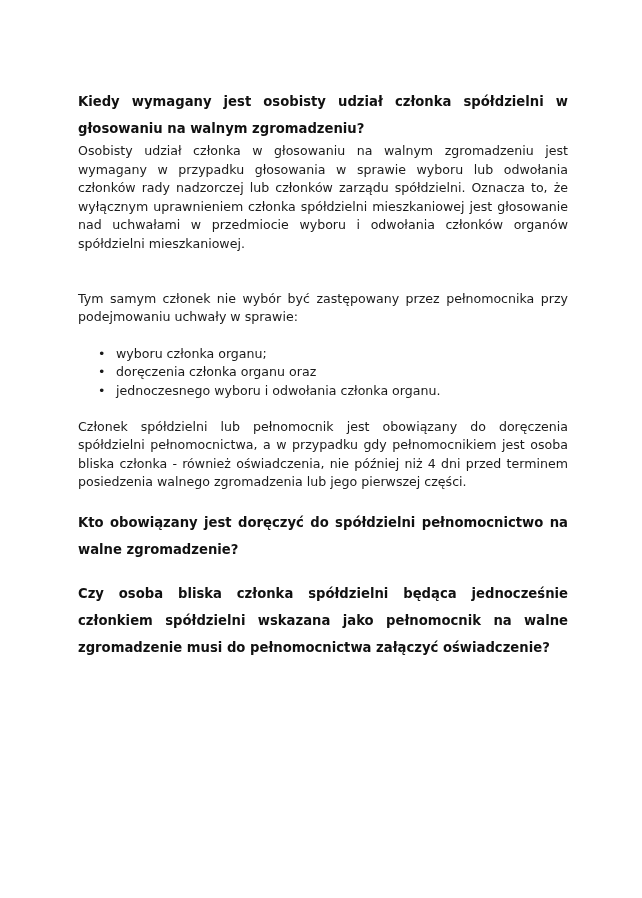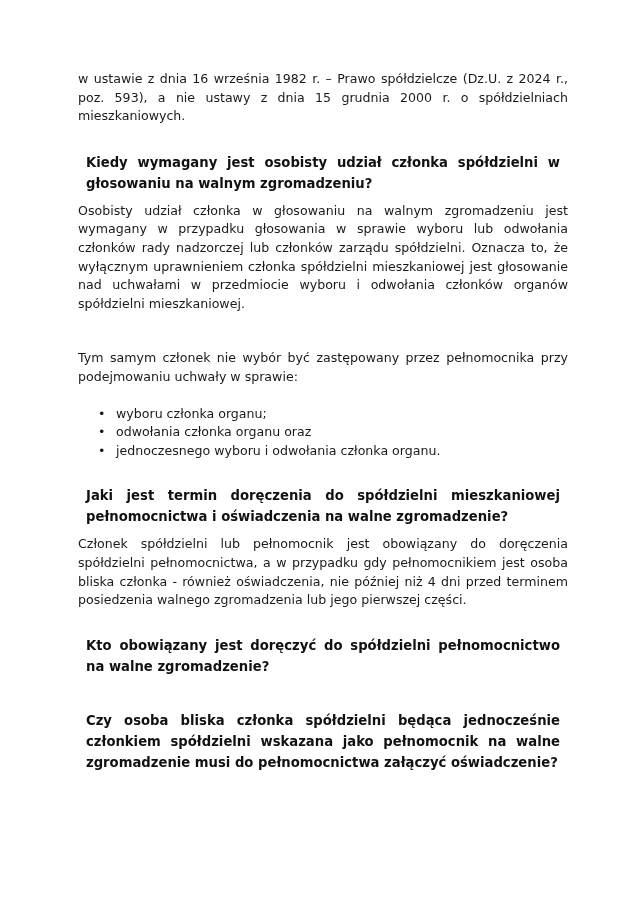--- a/index.html
+++ b/index.html
@@ -4,64 +4,62 @@
   <style>
     html, body { margin: 0; padding: 0; background: #ffffff; }
     body { width: 642px; height: 898px; position: relative; overflow: hidden; }
     .page {
       position: absolute; left: 78px; top: 70px; width: 490px;
       font-family: "DejaVu Sans", sans-serif;
       font-size: 12.6px; line-height: 18.6px; color: #1a1a1a;
     }
     .p { margin: 0; text-align: justify; }
     .p.last-left { text-align-last: left; }
-    .h { margin: 8px; font-weight: bold; font-size: 13.2px; line-height: 21px; text-align: justify; text-align-last: left; color: #111; }
+    .h { margin: 0; font-weight: bold; font-size: 13.2px; line-height: 27px; text-align: justify; text-align-last: left; color: #111; }
     .u { text-underline-offset: 2px; }
     .gap-s { height: 18px; }
     .gap-m { height: 17px; }
     ul.bullets { list-style: none; margin: 0; padding: 0 0 0 20px; }
     ul.bullets li { position: relative; padding-left: 18px; }
     ul.bullets li .dot { position: absolute; left: 0; top: 0; }
   </style>
 </head>
 <body>
 
 <div class="page">
 
-  <p class="p last-left">w ustawie z dnia 16 września 1982 r. – Prawo spółdzielcze (Dz.U. z 2024 r., poz. 593), a nie ustawy z dnia 15 grudnia 2000 r. o spółdzielniach mieszkaniowych.</p>
 
   <div class="gap-s"></div>
 
   <section>
     <h2 class="h">Kiedy wymagany jest osobisty udział członka spółdzielni w głosowaniu na walnym zgromadzeniu?</h2>
     <p class="p u last-left">Osobisty udział członka w głosowaniu na walnym zgromadzeniu jest wymagany w przypadku głosowania w sprawie wyboru lub odwołania członków rady nadzorczej lub członków zarządu spółdzielni. Oznacza to, że wyłącznym uprawnieniem członka spółdzielni mieszkaniowej jest głosowanie nad uchwałami w przedmiocie wyboru i odwołania członków organów spółdzielni mieszkaniowej.</p>
     <div class="gap-s"></div>
     <div class="gap-s"></div>
     <p class="p last-left">Tym samym członek nie wybór być zastępowany przez pełnomocnika przy podejmowaniu uchwały w sprawie:</p>
     <div class="gap-s"></div>
     <ul class="bullets">
       <li>
         <span class="dot">•</span>
         <span>wyboru członka organu;</span>
       </li>
       <li>
         <span class="dot">•</span>
-        <span>odwołania członka organu oraz</span>
+        <span>doręczenia członka organu oraz</span>
       </li>
       <li>
         <span class="dot">•</span>
         <span>jednoczesnego wyboru i odwołania członka organu.</span>
       </li>
     </ul>
   </section>
 
   <div class="gap-m"></div>
 
   <section>
-    <h2 class="h">Jaki jest termin doręczenia do spółdzielni mieszkaniowej pełnomocnictwa i oświadczenia na walne zgromadzenie?</h2>
     <p class="p last-left">Członek spółdzielni lub pełnomocnik jest obowiązany do doręczenia spółdzielni pełnomocnictwa, a w przypadku gdy pełnomocnikiem jest osoba bliska członka - również oświadczenia, nie później niż 4 dni przed terminem posiedzenia walnego zgromadzenia lub jego pierwszej części.</p>
   </section>
 
   <div class="gap-m"></div>
 
   <section>
     <h2 class="h">Kto obowiązany jest doręczyć do spółdzielni pełnomocnictwo na walne zgromadzenie?</h2>
   </section>
 
   <div class="gap-m"></div>

